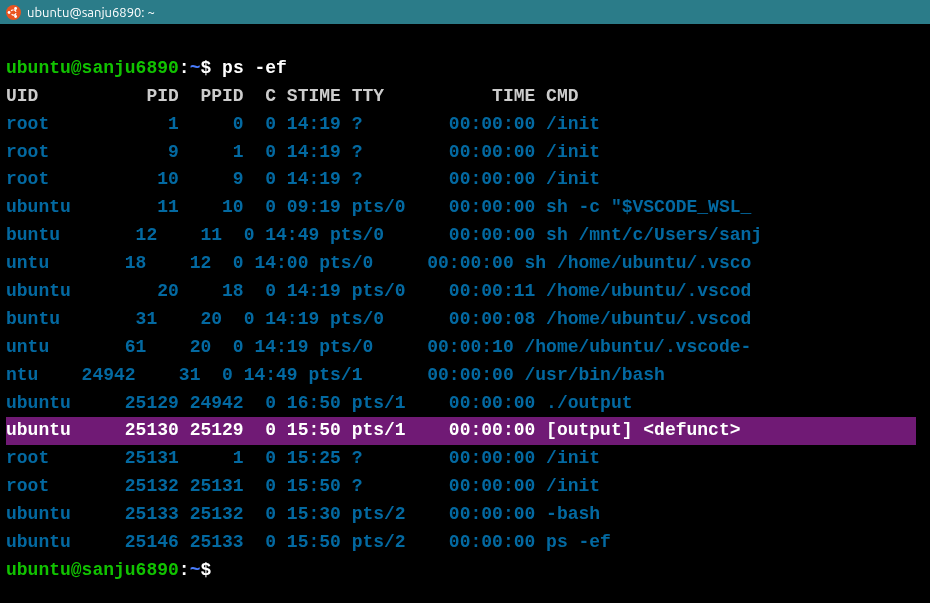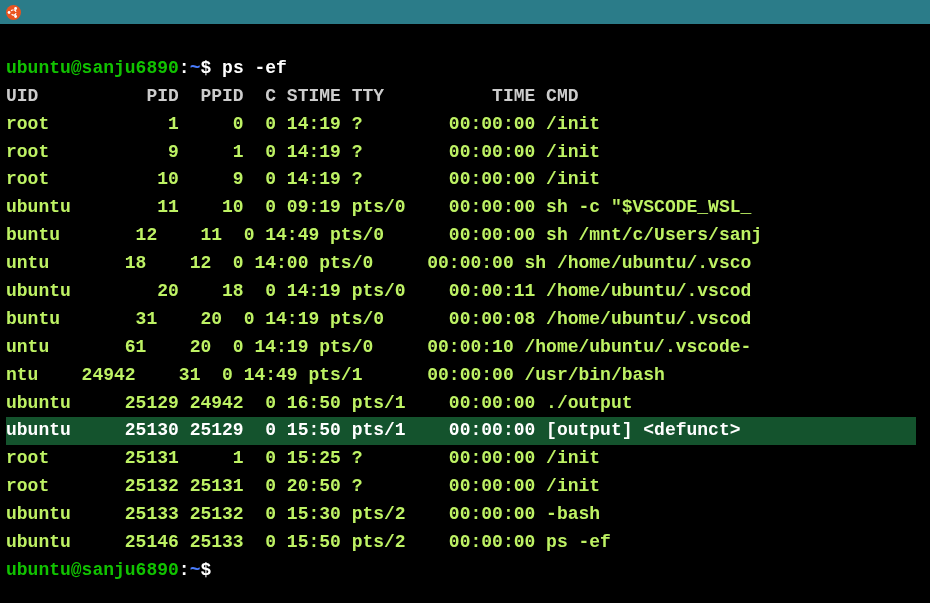--- a/index.html
+++ b/index.html
@@ -33,54 +33,55 @@
     padding: 3px 14px 6px 6px;
     white-space: pre;
     font-weight: bold;
     overflow: hidden;
   }
   .prompt-user { color: #11c200; font-weight: bold; }
   .prompt-colon { color: #fff; font-weight: bold; }
   .prompt-path { color: #4a7dff; font-weight: bold; }
   .prompt-dollar { color: #fff; font-weight: bold; }
   .cmd { color: #fff; font-weight: bold; }
-  .row { color: #bef264; font-weight: bold; }
-  .row.hl { background: #14532d; color: #fff; display:inline-block; width: 100%; }
+  .row { color: #0369a1; font-weight: bold; }
+  .row.hl { background: #701a75; color: #fff; display:inline-block; width: 100%; }
   .hdr { color: #ccc; font-weight: bold; }
 </style>
 </head>
 <body>
 
 <div class="titlebar">
   <span class="titlebar-icon">
     <svg viewBox="0 0 32 32" width="15" height="15">
       <circle cx="16" cy="16" r="16" fill="#E95420"></circle>
       <circle cx="6.5" cy="16" r="3" fill="#fff"></circle>
       <circle cx="20.5" cy="7.5" r="3" fill="#fff"></circle>
       <circle cx="20.5" cy="24.5" r="3" fill="#fff"></circle>
       <path d="M16 9 a7 7 0 0 1 6.7 4.9 l-2.6 .9 A4.3 4.3 0 0 0 16 11.7 Z" fill="#fff"></path>
       <path d="M22.7 18.1 A7 7 0 0 1 11.1 20.9 l1.7-2.1 a4.3 4.3 0 0 0 7.3-1.6 Z" fill="#fff"></path>
       <path d="M10 12 A7 7 0 0 1 13.9 9.3 l1 2.5 a4.3 4.3 0 0 0-2.4 1.6 Z" fill="#fff"></path>
     </svg>
   </span>
+  <span>ubuntu@sanju6890: ~</span>
 </div>
 
 <div class="terminal">
 <span class="prompt-user">ubuntu@sanju6890</span><span class="prompt-colon">:</span><span class="prompt-path">~</span><span class="prompt-dollar">$</span><span class="cmd"> <span>ps -ef</span></span>
 <span class="hdr">UID          PID  PPID  C STIME TTY          TIME CMD</span>
 <div id="rows-container"><span class="row">root           1     0  0 14:19 ?        00:00:00 /init</span>
 <span class="row">root           9     1  0 14:19 ?        00:00:00 /init</span>
 <span class="row">root          10     9  0 14:19 ?        00:00:00 /init</span>
 <span class="row">ubuntu        11    10  0 09:19 pts/0    00:00:00 sh -c "$VSCODE_WSL_</span>
 <span class="row">buntu       12    11  0 14:49 pts/0      00:00:00 sh /mnt/c/Users/sanj</span>
 <span class="row">untu       18    12  0 14:00 pts/0     00:00:00 sh /home/ubuntu/.vsco</span>
 <span class="row">ubuntu        20    18  0 14:19 pts/0    00:00:11 /home/ubuntu/.vscod</span>
 <span class="row">buntu       31    20  0 14:19 pts/0      00:00:08 /home/ubuntu/.vscod</span>
 <span class="row">untu       61    20  0 14:19 pts/0     00:00:10 /home/ubuntu/.vscode-</span>
 <span class="row">ntu    24942    31  0 14:49 pts/1      00:00:00 /usr/bin/bash</span>
 <span class="row">ubuntu     25129 24942  0 16:50 pts/1    00:00:00 ./output</span>
 <span class="row hl">ubuntu     25130 25129  0 15:50 pts/1    00:00:00 [output] &lt;defunct&gt;</span>
 <span class="row">root       25131     1  0 15:25 ?        00:00:00 /init</span>
-<span class="row">root       25132 25131  0 20:50 ?        00:00:00 /init</span>
+<span class="row">root       25132 25131  0 15:50 ?        00:00:00 /init</span>
 <span class="row">ubuntu     25133 25132  0 15:30 pts/2    00:00:00 -bash</span>
 <span class="row">ubuntu     25146 25133  0 15:50 pts/2    00:00:00 ps -ef</span>
 </div><span class="prompt-user">ubuntu@sanju6890</span><span class="prompt-colon">:</span><span class="prompt-path">~</span><span class="prompt-dollar">$</span>
 </div>
 
 </body></html>

